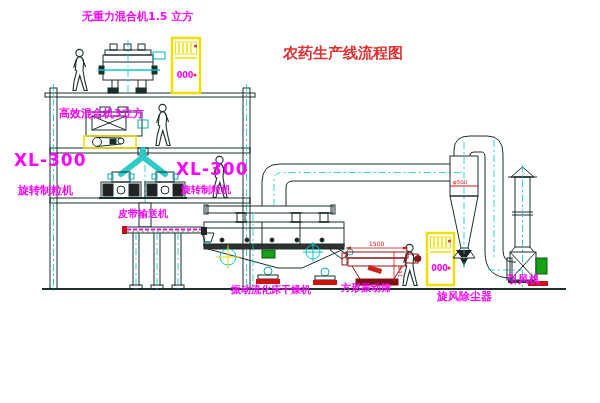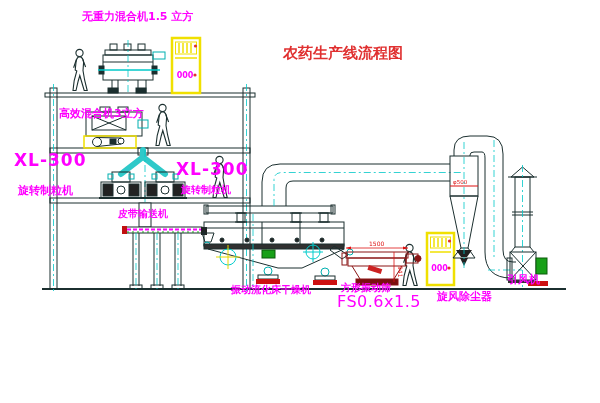--- a/index.html
+++ b/index.html
@@ -300,17 +300,16 @@
 
 <div class="lbl mid" style="left:82px;top:11px;">无重力混合机1.5 立方</div>
 <div class="lbl mid" style="left:18px;top:108px;margin-left:41px;">高效混合机3立方</div>
 <div class="lbl xl" style="left:14px;top:152px;">XL-300</div>
 <div class="lbl mid" style="left:18px;top:185px;">旋转制粒机</div>
 <div class="lbl xl" style="left:176px;top:161px;">XL-300</div>
 <div class="lbl small" style="left:181px;top:185px;">旋转制粒机</div>
 <div class="lbl small" style="left:118px;top:209px;">皮带输送机</div>
 <div class="lbl small" style="left:231px;top:285px;">振动流化床干燥机</div>
 <div class="lbl small" style="left:341px;top:284px;font-family:Liberation Mono, monospace;">方形振动筛</div>
-<div class="lbl model" style="left:337px;top:294px;">FS0.6x1.5</div>
 <div class="lbl mid" style="left:437px;top:291px;">旋风除尘器</div>
 <div class="lbl mid" style="left:507px;top:274px;">引风机</div>
 
 </div>
 
 </body></html>

